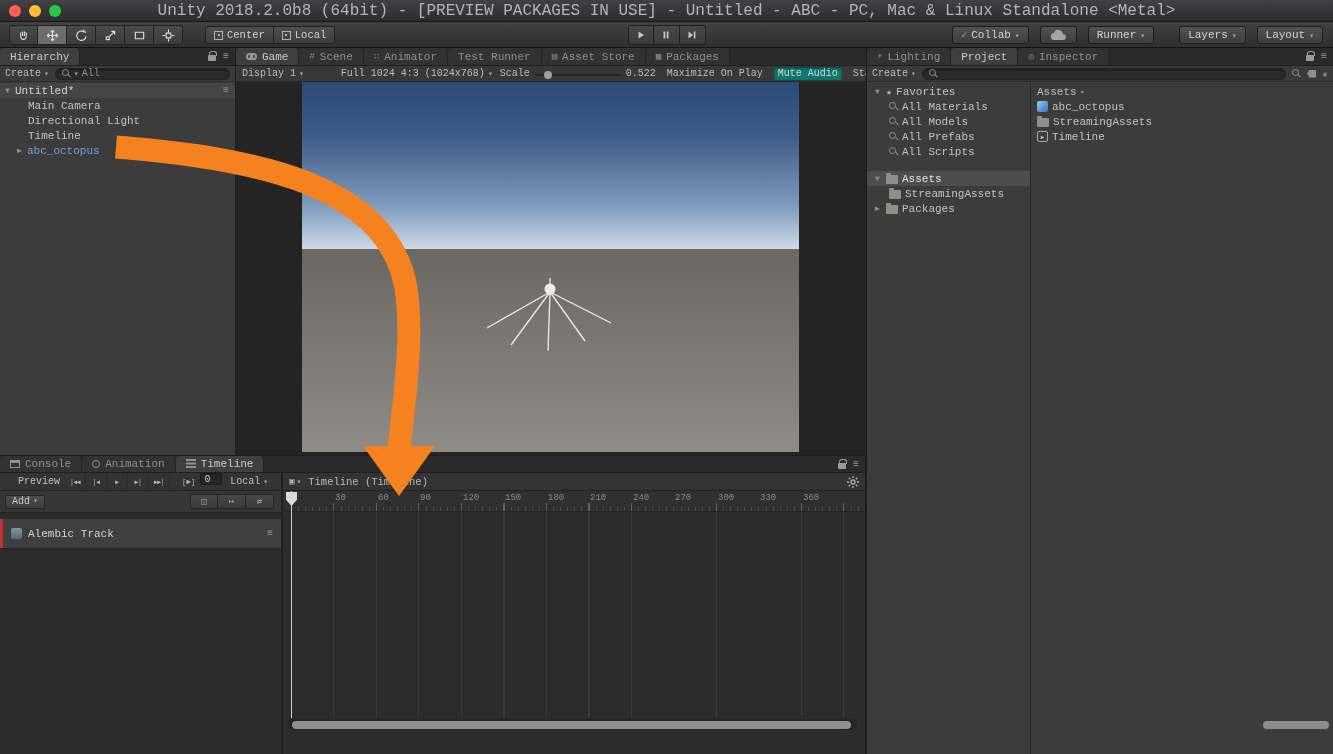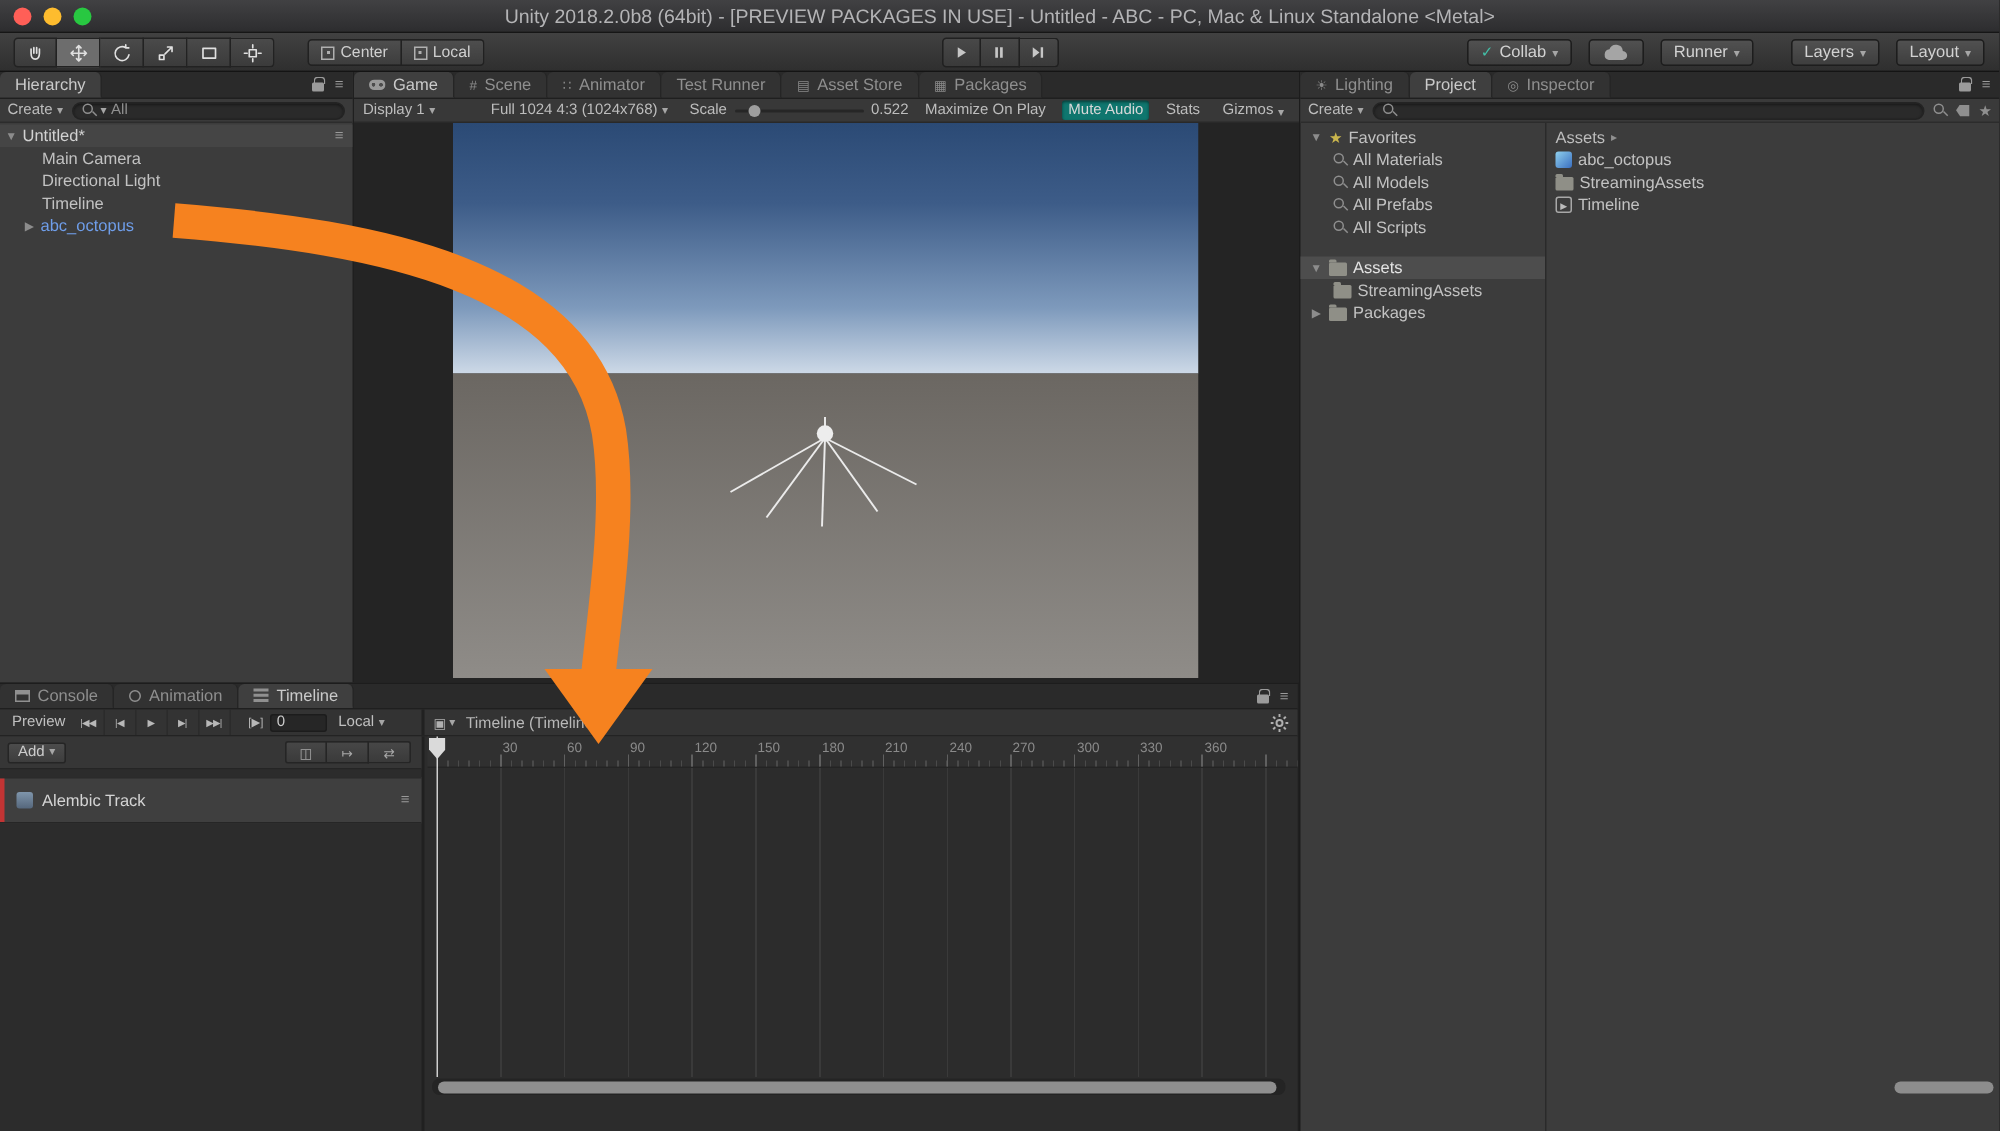--- a/index.html
+++ b/index.html
@@ -1,26 +1,26 @@
 <!DOCTYPE html>
 <html><head>
 <meta charset="utf-8">
 <style>
 *{margin:0;padding:0;box-sizing:border-box}
 html,body{background:#1e1e1e}
-body,button{font-family:Liberation Sans, sans-serif}
+body,button{font-family:Liberation Mono, monospace}
 button{background:none;border:none;color:inherit;font:inherit;cursor:default}
 .window{position:relative;width:1333px;height:754px;background:#3c3c3c;overflow:hidden;color:#c2c2c2;font-size:11px}
 
 
 .titlebar{position:absolute;left:0;top:0;right:0;height:22px;background:linear-gradient(#414143,#2d2d2f);border-bottom:1px solid #161616;display:flex;align-items:center;justify-content:center}
 .traffic{position:absolute;left:9px;top:5px;display:flex;gap:8px}
 .traffic span{width:12px;height:12px;border-radius:50%;display:block}
 .tl-red{background:#ff5f57}.tl-yellow{background:#febc2e}.tl-green{background:#28c841}
-.win-title{font-size:13px;color:#b4b4b6;white-space:nowrap}
+.win-title{font-size:16px;color:#b4b4b6;white-space:nowrap}
 
 
 .main-toolbar{position:absolute;left:0;top:22px;right:0;height:26px;background:linear-gradient(#414141,#2f2f2f);border-bottom:1px solid #141414}
 .tool-group{position:absolute;left:9px;top:3px;display:flex}
 .tool-btn{width:29px;height:20px;background:linear-gradient(#4a4a4a,#3b3b3b);border:1px solid #222;border-left:none;display:flex;align-items:center;justify-content:center}
 .tool-btn:first-child{border-left:1px solid #222;border-radius:3px 0 0 3px}
 .tool-btn:last-child{border-radius:0 3px 3px 0}
 .tool-btn.active{background:#6d6d6d}
 .tool-btn svg{stroke:#e0e0e0;fill:none;stroke-width:1.2;stroke-linecap:round;stroke-linejoin:round}
 .pivot-group{position:absolute;left:205px;top:4px;display:flex}
@@ -62,21 +62,21 @@
 .tri{width:9px;font-size:8px;color:#8c8c8c;text-align:center;flex:0 0 auto}
 .scene-row{background:#454545;padding-left:3px;color:#d2d2d2}
 .row-menu{margin-left:auto;margin-right:6px;color:#9a9a9a;font-size:10px}
 .prefab-row{padding-left:15px}
 .prefab-text{color:#6F9EEA}
 
 
 .center-panel{position:absolute;left:236px;top:48px;width:630px;height:407px;background:#262626}
 .gv-toolbar{height:16px;background:#383838;border-bottom:1px solid #292929;display:flex;align-items:center;gap:7px;padding:0 6px;font-size:10px;color:#bdbdbd;white-space:nowrap}
 .gv-aspect{margin-left:30px}
-.scale-wrap{margin-left:auto;display:flex;align-items:center;gap:5px}
+.scale-wrap{margin-left:auto;display:flex;align-items:flex-end;gap:5px}
 .slider{position:relative;width:86px;height:10px}
 .slider::before{content:"";position:absolute;left:0;right:0;top:4.5px;height:2px;background:#262626;border-radius:1px}
 .slider-thumb{position:absolute;left:9px;top:1.5px;width:8px;height:8px;border-radius:50%;background:#9e9e9e}
 .mini-btn{padding:1px 4px;border-radius:2px;font-size:10px;color:#bdbdbd;display:flex;align-items:flex-end;gap:3px}
 .mini-btn.pressed{background:#0f766e;box-shadow:inset 0 1px 2px rgba(0,0,0,.5);color:#d8d8d8}
 .gv-content{position:absolute;left:0;top:34px;right:0;bottom:0;background:#242424}
 .viewport{position:absolute;left:66px;top:0;width:497px;height:370px;overflow:hidden}
 .sky{position:absolute;left:0;right:0;top:0;height:45%;background:linear-gradient(#2b4a75 0%,#3d5c88 32%,#7e9abc 74%,#cdd9e7 100%)}
 .ground{position:absolute;left:0;right:0;top:45%;bottom:0;background:linear-gradient(#6b6762,#8f8c88)}
 .octopus{position:absolute;left:0;top:0;width:100%;height:100%}
@@ -101,21 +101,21 @@
 .tag-icon{width:9px;height:8px;background:#8f8f8f;clip-path:polygon(0 50%,30% 0,100% 0,100% 100%,30% 100%)}
 .proj-zoom{position:absolute;right:4px;bottom:25px;width:66px;height:8px;background:#8d8d8d;border-radius:4px}
 
 
 .bottom-panel{position:absolute;left:0;top:455px;width:866px;height:299px;background:#2c2c2c;border-top:1px solid #1d1d1d;border-right:1px solid #1f1f1f}
 .bottom-panel .tabstrip{height:17px}
 .console-icon{width:10px;height:8px;border:1px solid #909090;border-top-width:3px;display:inline-block}
 .anim-icon{width:8px;height:8px;border:1px solid #909090;border-radius:50%;display:inline-block}
 .timeline-icon{width:10px;height:2px;background:#909090;box-shadow:0 3.5px 0 #909090,0 7px 0 #909090;display:inline-block;transform:translateY(-4px)}
 .tl-toolbar{position:absolute;left:0;top:17px;right:0;height:18px;background:#333;border-bottom:1px solid #232323;display:flex;align-items:stretch}
-.tlb-left{width:283px;display:flex;align-items:center;border-right:2px solid #212121;padding:0 3px}
+.tlb-left{width:283px;display:flex;border-right:2px solid #212121;padding:0 13px}
 .preview-btn{font-size:10px;color:#c0c0c0;padding:0 5px}
 .transport{display:flex;height:100%}
 .transport button{width:21px;display:flex;align-items:center;justify-content:center;font-size:6.5px;color:#b8b8b8;letter-spacing:-.5px;border-right:1px solid #2b2b2b}
 .range-btn{font-size:7.5px;color:#b8b8b8;margin-left:12px}
 .frame-field{width:38px;height:12px;background:#262626;border:1px solid #1c1c1c;border-radius:2px;margin-left:4px;font-size:10px;color:#ccc;display:flex;align-items:center;padding:0 4px}
 .local-dd{margin-left:8px;display:flex;align-items:center;gap:3px;font-size:10px;color:#c0c0c0}
 .tlb-right{flex:1;display:flex;align-items:center;gap:7px;padding:0 6px}
 .tlb-icon-btn{display:flex;align-items:center;gap:2px;color:#b0b0b0;font-size:9px}
 .tl-asset-label{font-size:10.5px;color:#b8b8b8}
 .gear-btn{margin-left:auto;display:flex}

